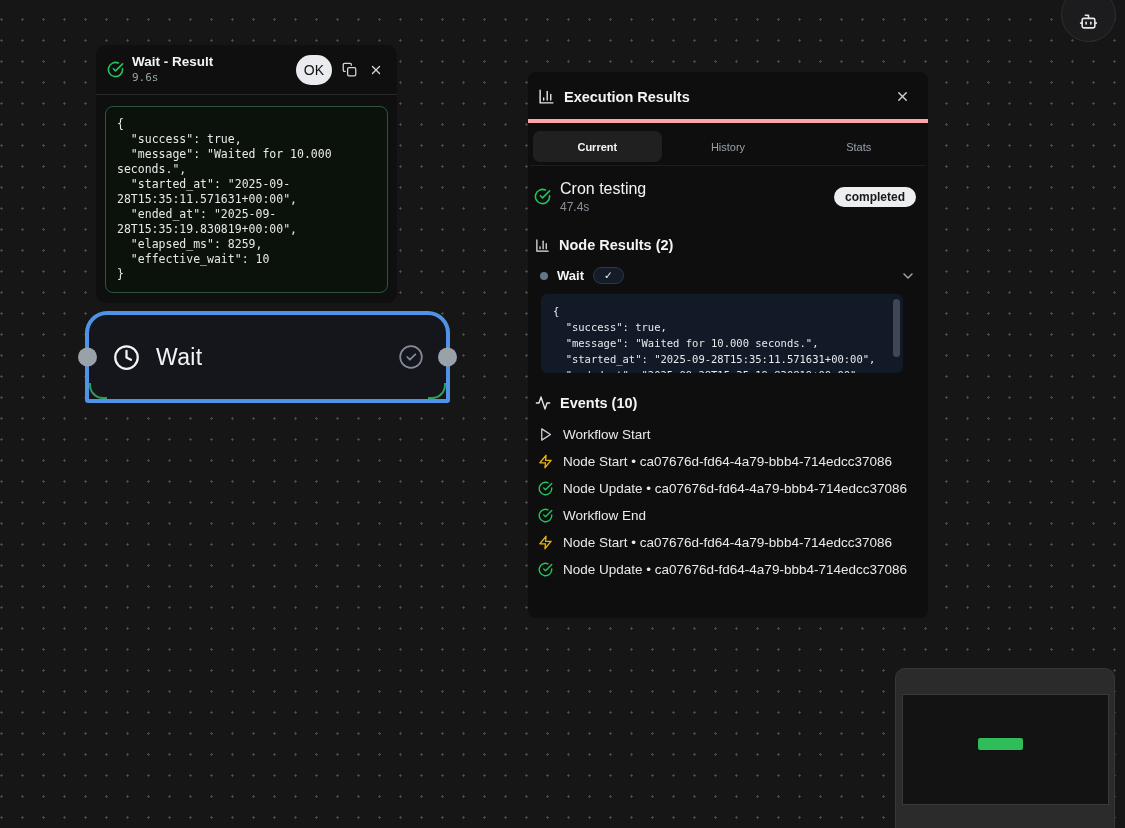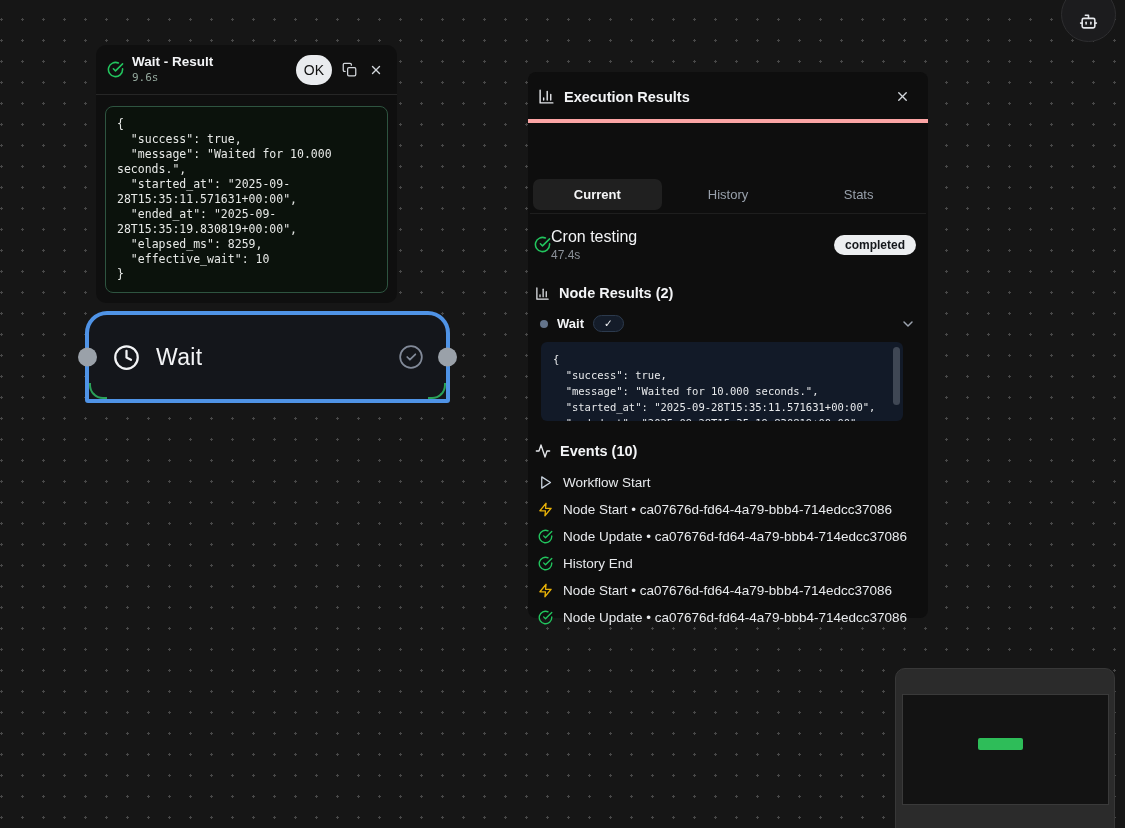--- a/index.html
+++ b/index.html
@@ -87,26 +87,26 @@
     border-bottom: 4px solid #fca5a5;
   }
   .panel-title { flex: 1; font-size: 14.5px; font-weight: bold; color: #f3f4f6; }
   .tabs {
     display: grid; grid-template-columns: 1fr 1fr 1fr;
     margin: 5px 2px 0 2px; padding: 3px; gap: 2px;
     border-bottom: 1px solid #1e1e1e;
   }
   .tab {
     height: 31px; display: flex; align-items: center; justify-content: center;
-    font-size: 13px; color: #98a0ab; background: transparent; border: none;
-    border-radius: 7px; cursor: pointer; margin-top: 48px;
+    font-size: 11px; color: #98a0ab; background: transparent; border: none;
+    border-radius: 7px; cursor: pointer;
   }
   .tab.active { background: #202020; color: #f5f6f7; font-weight: bold; }
   .exec-row {
-    display: flex; align-items: center; 
+    display: flex; align-items: center; gap: 9px;
     padding: 13px 12px 11px 6px;
   }
   .exec-info { flex: 1; }
   .exec-name { font-size: 16px; color: #f3f4f6; line-height: 19px; }
   .exec-duration { font-size: 12px; color: #8b9199; margin-top: 2px; }
   .completed-badge {
     background: #eceef0; color: #15181c; font-size: 12px; font-weight: bold;
     padding: 3px 11px; border-radius: 999px;
   }
   .section-header {
@@ -338,21 +338,21 @@
       </span>
       <span class="event-label">Node Update • ca07676d-fd64-4a79-bbb4-714edcc37086</span>
     </div>
     <div class="event-row">
       <span>
         <svg width="15" height="15" viewBox="0 0 24 24" fill="none" stroke="#22c55e" stroke-width="2.2" stroke-linecap="round" stroke-linejoin="round">
           <path d="M22 11.1V12a10 10 0 1 1-5.9-9.1"></path>
             <path d="M9 11l3 3L22 4"></path>
         </svg>
       </span>
-      <span class="event-label">History End</span>
+      <span class="event-label">Workflow End</span>
     </div>
     <div class="event-row">
       <span>
         <svg width="15" height="15" viewBox="0 0 24 24" fill="none" stroke="#eab308" stroke-width="2" stroke-linejoin="round">
           <polygon points="13 2 3 14 12 14 11 22 21 10 12 10 13 2"></polygon>
         </svg>
       </span>
       <span class="event-label">Node Start • ca07676d-fd64-4a79-bbb4-714edcc37086</span>
     </div>
     <div class="event-row">

